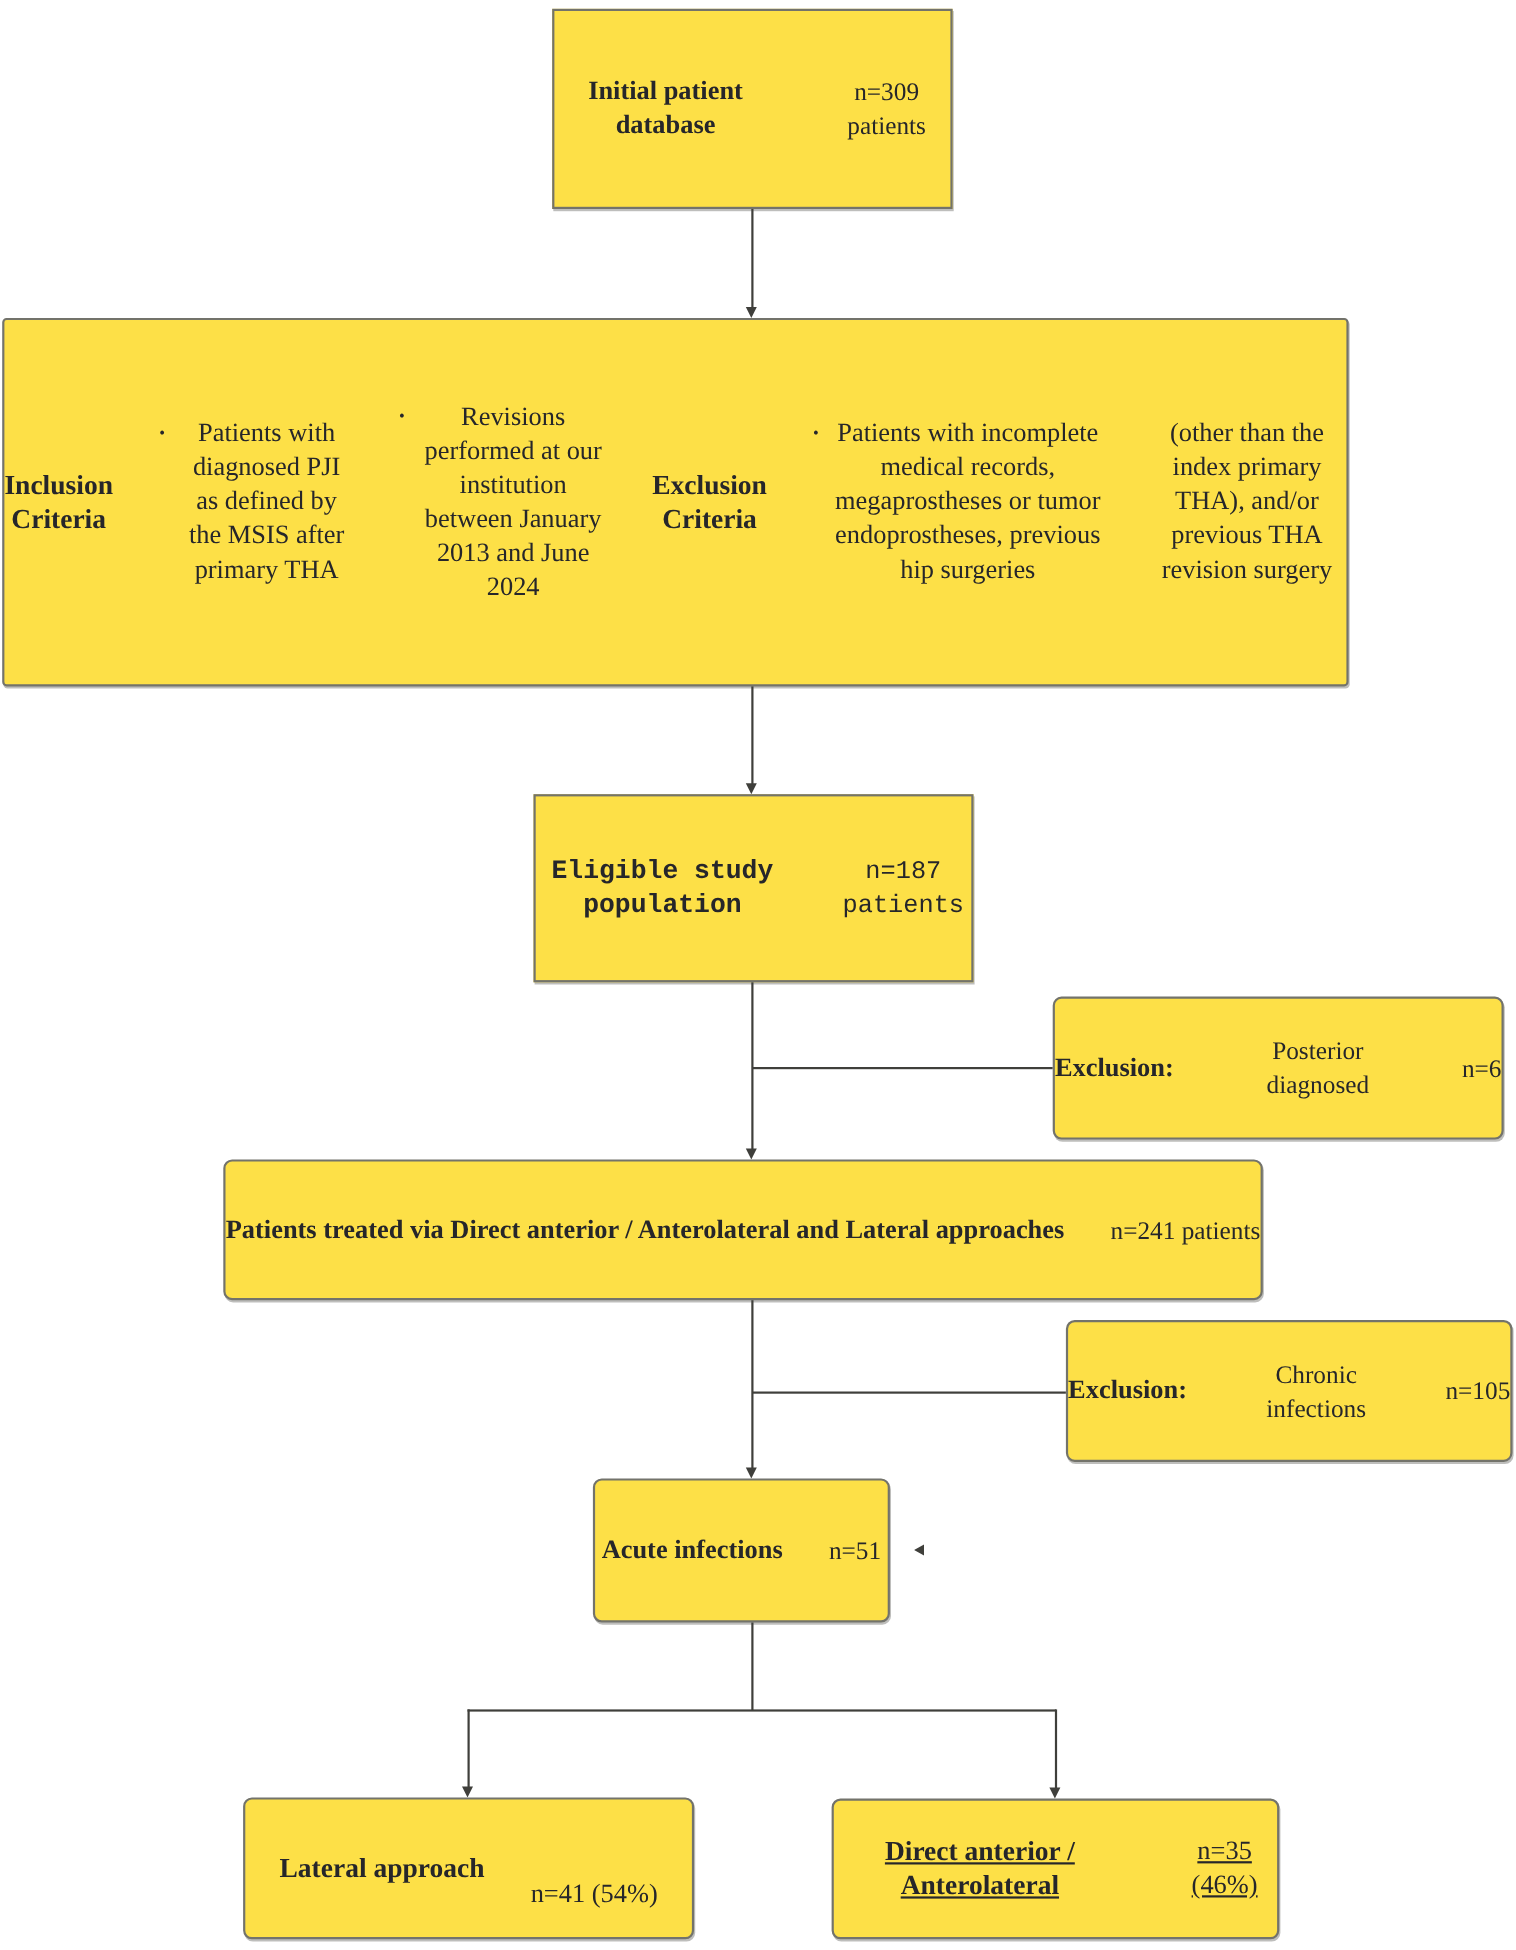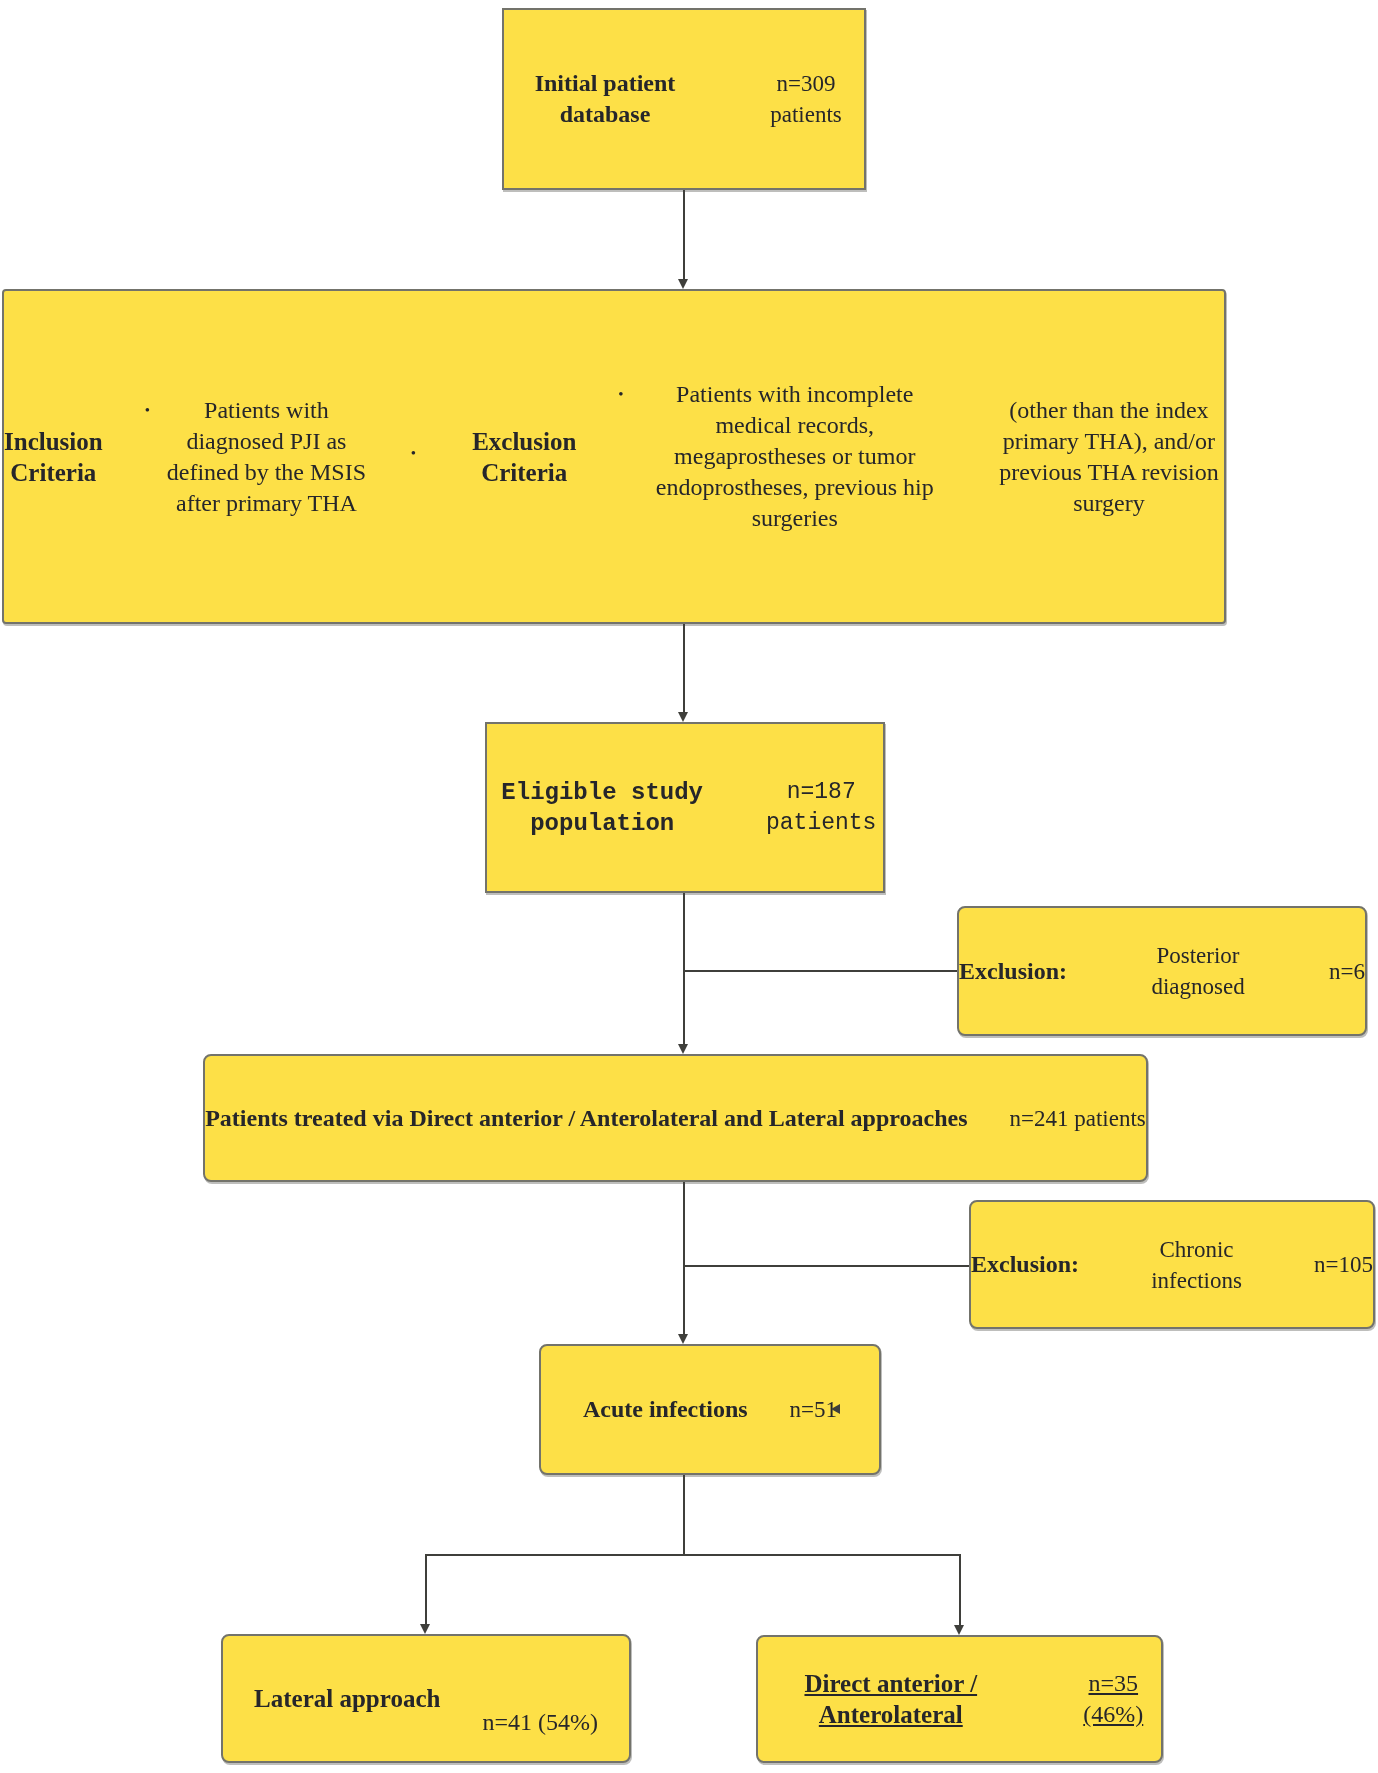--- a/index.html
+++ b/index.html
@@ -67,20 +67,21 @@
   <div class="arrow-down" style="left:678px;top:279px;"></div>
 
   <div class="node rounded-sm" style="left:2px;top:289px;width:1224px;height:335px;">
     <div class="criteria-heading">Inclusion Criteria</div>
     <div class="criteria-line">
       <span class="bullet">•</span>
       <span>Patients with diagnosed PJI as defined by the MSIS after primary THA</span>
     </div>
     <div class="criteria-line">
       <span class="bullet">•</span>
+      <span>Revisions performed at our institution between January 2013 and June 2024</span>
     </div>
     <div class="criteria-heading">Exclusion Criteria</div>
     <div class="criteria-line">
       <span class="bullet">•</span>
       <span>Patients with incomplete medical records, megaprostheses or tumor endoprostheses, previous hip surgeries</span>
     </div>
     <div class="criteria-line">
       <span>(other than the index primary THA), and/or previous THA revision surgery</span>
     </div>
   </div>
@@ -111,21 +112,21 @@
   <div class="vline" style="left:683px;top:1182px;height:153px;"></div>
   <div class="arrow-down" style="left:678px;top:1334px;"></div>
   <div class="hline" style="left:684px;top:1265px;width:285px;"></div>
 
   <div class="node rounded" style="left:969px;top:1200px;width:406px;height:129px;">
     <div class="title">Exclusion:</div>
     <div class="subtitle">Chronic infections</div>
     <div class="subtitle">n=105</div>
   </div>
 
-  <div class="node rounded" style="left:539px;top:1344px;width:342px;height:131px;">
+  <div class="node rounded" style="left:539px;top:1344px;width:270px;height:131px;">
     <div class="title">Acute infections</div>
     <div class="subtitle">n=51</div>
   </div>
   <div class="arrow-left" style="left:831px;top:1404px;"></div>
 
   <div class="vline" style="left:683px;top:1475px;height:80px;"></div>
   <div class="hline" style="left:425px;top:1554px;width:535px;"></div>
   <div class="vline" style="left:425px;top:1554px;height:71px;"></div>
   <div class="arrow-down" style="left:420px;top:1624px;"></div>
   <div class="vline" style="left:959px;top:1554px;height:72px;"></div>

